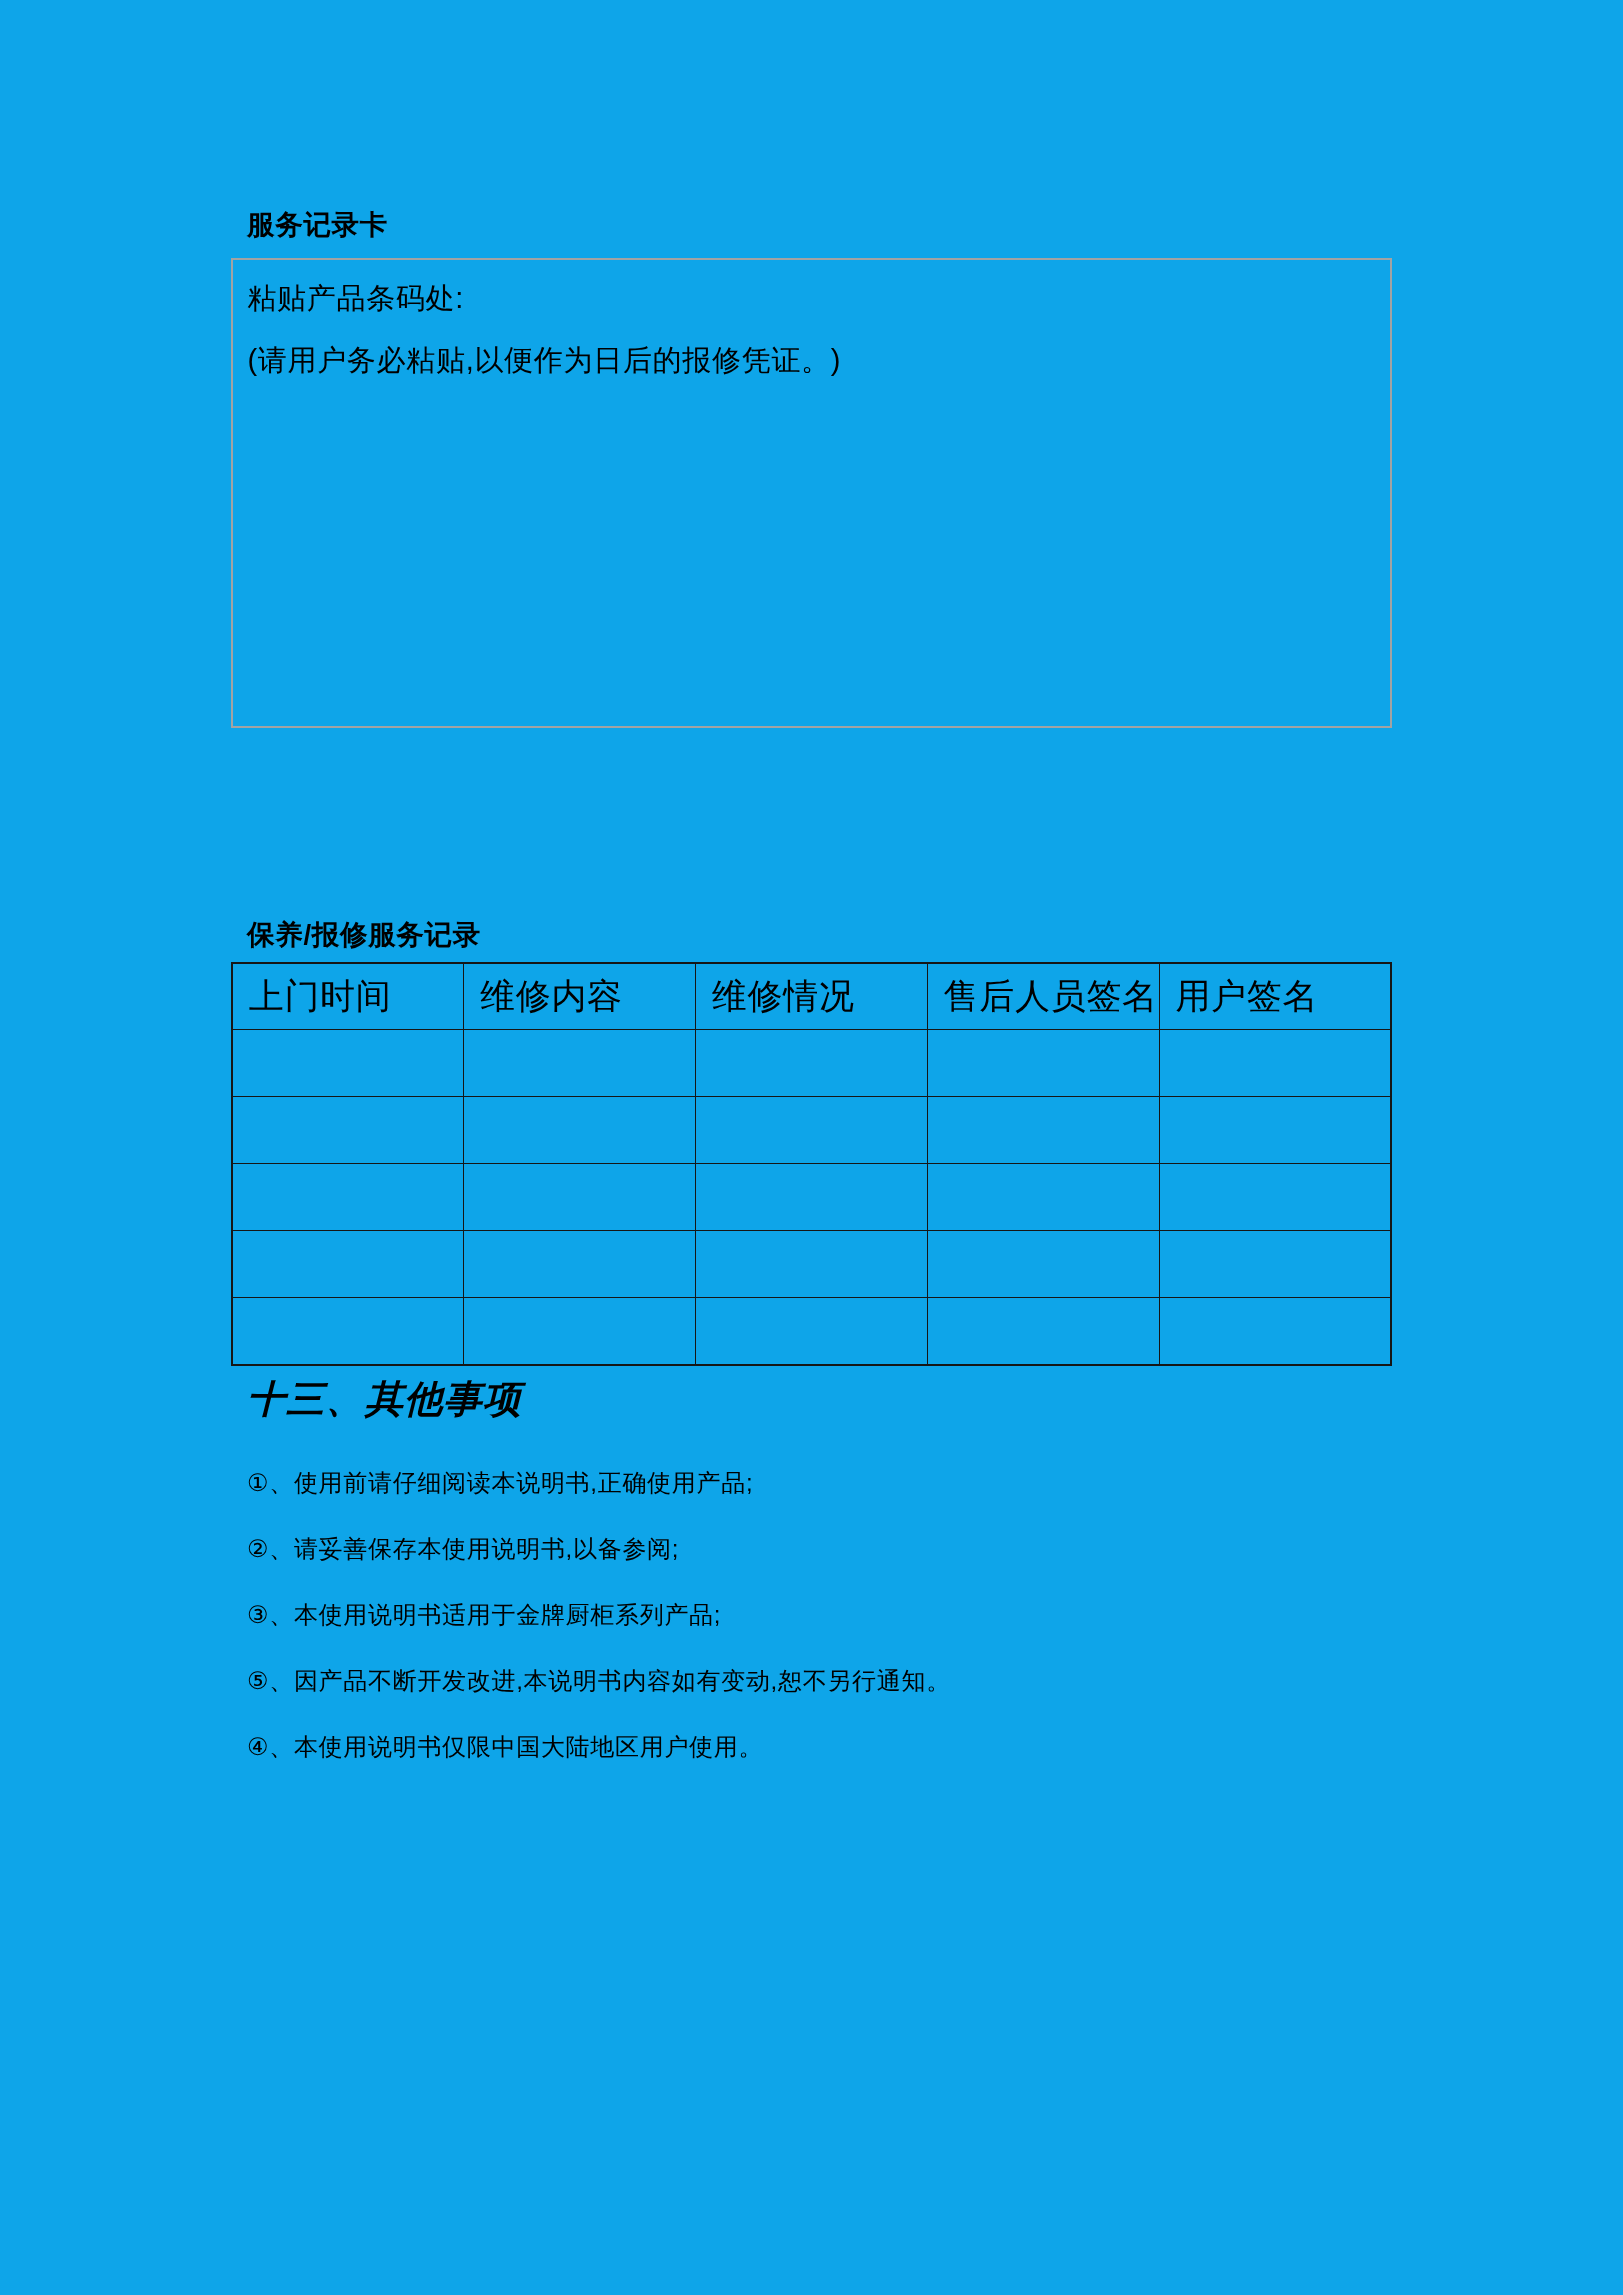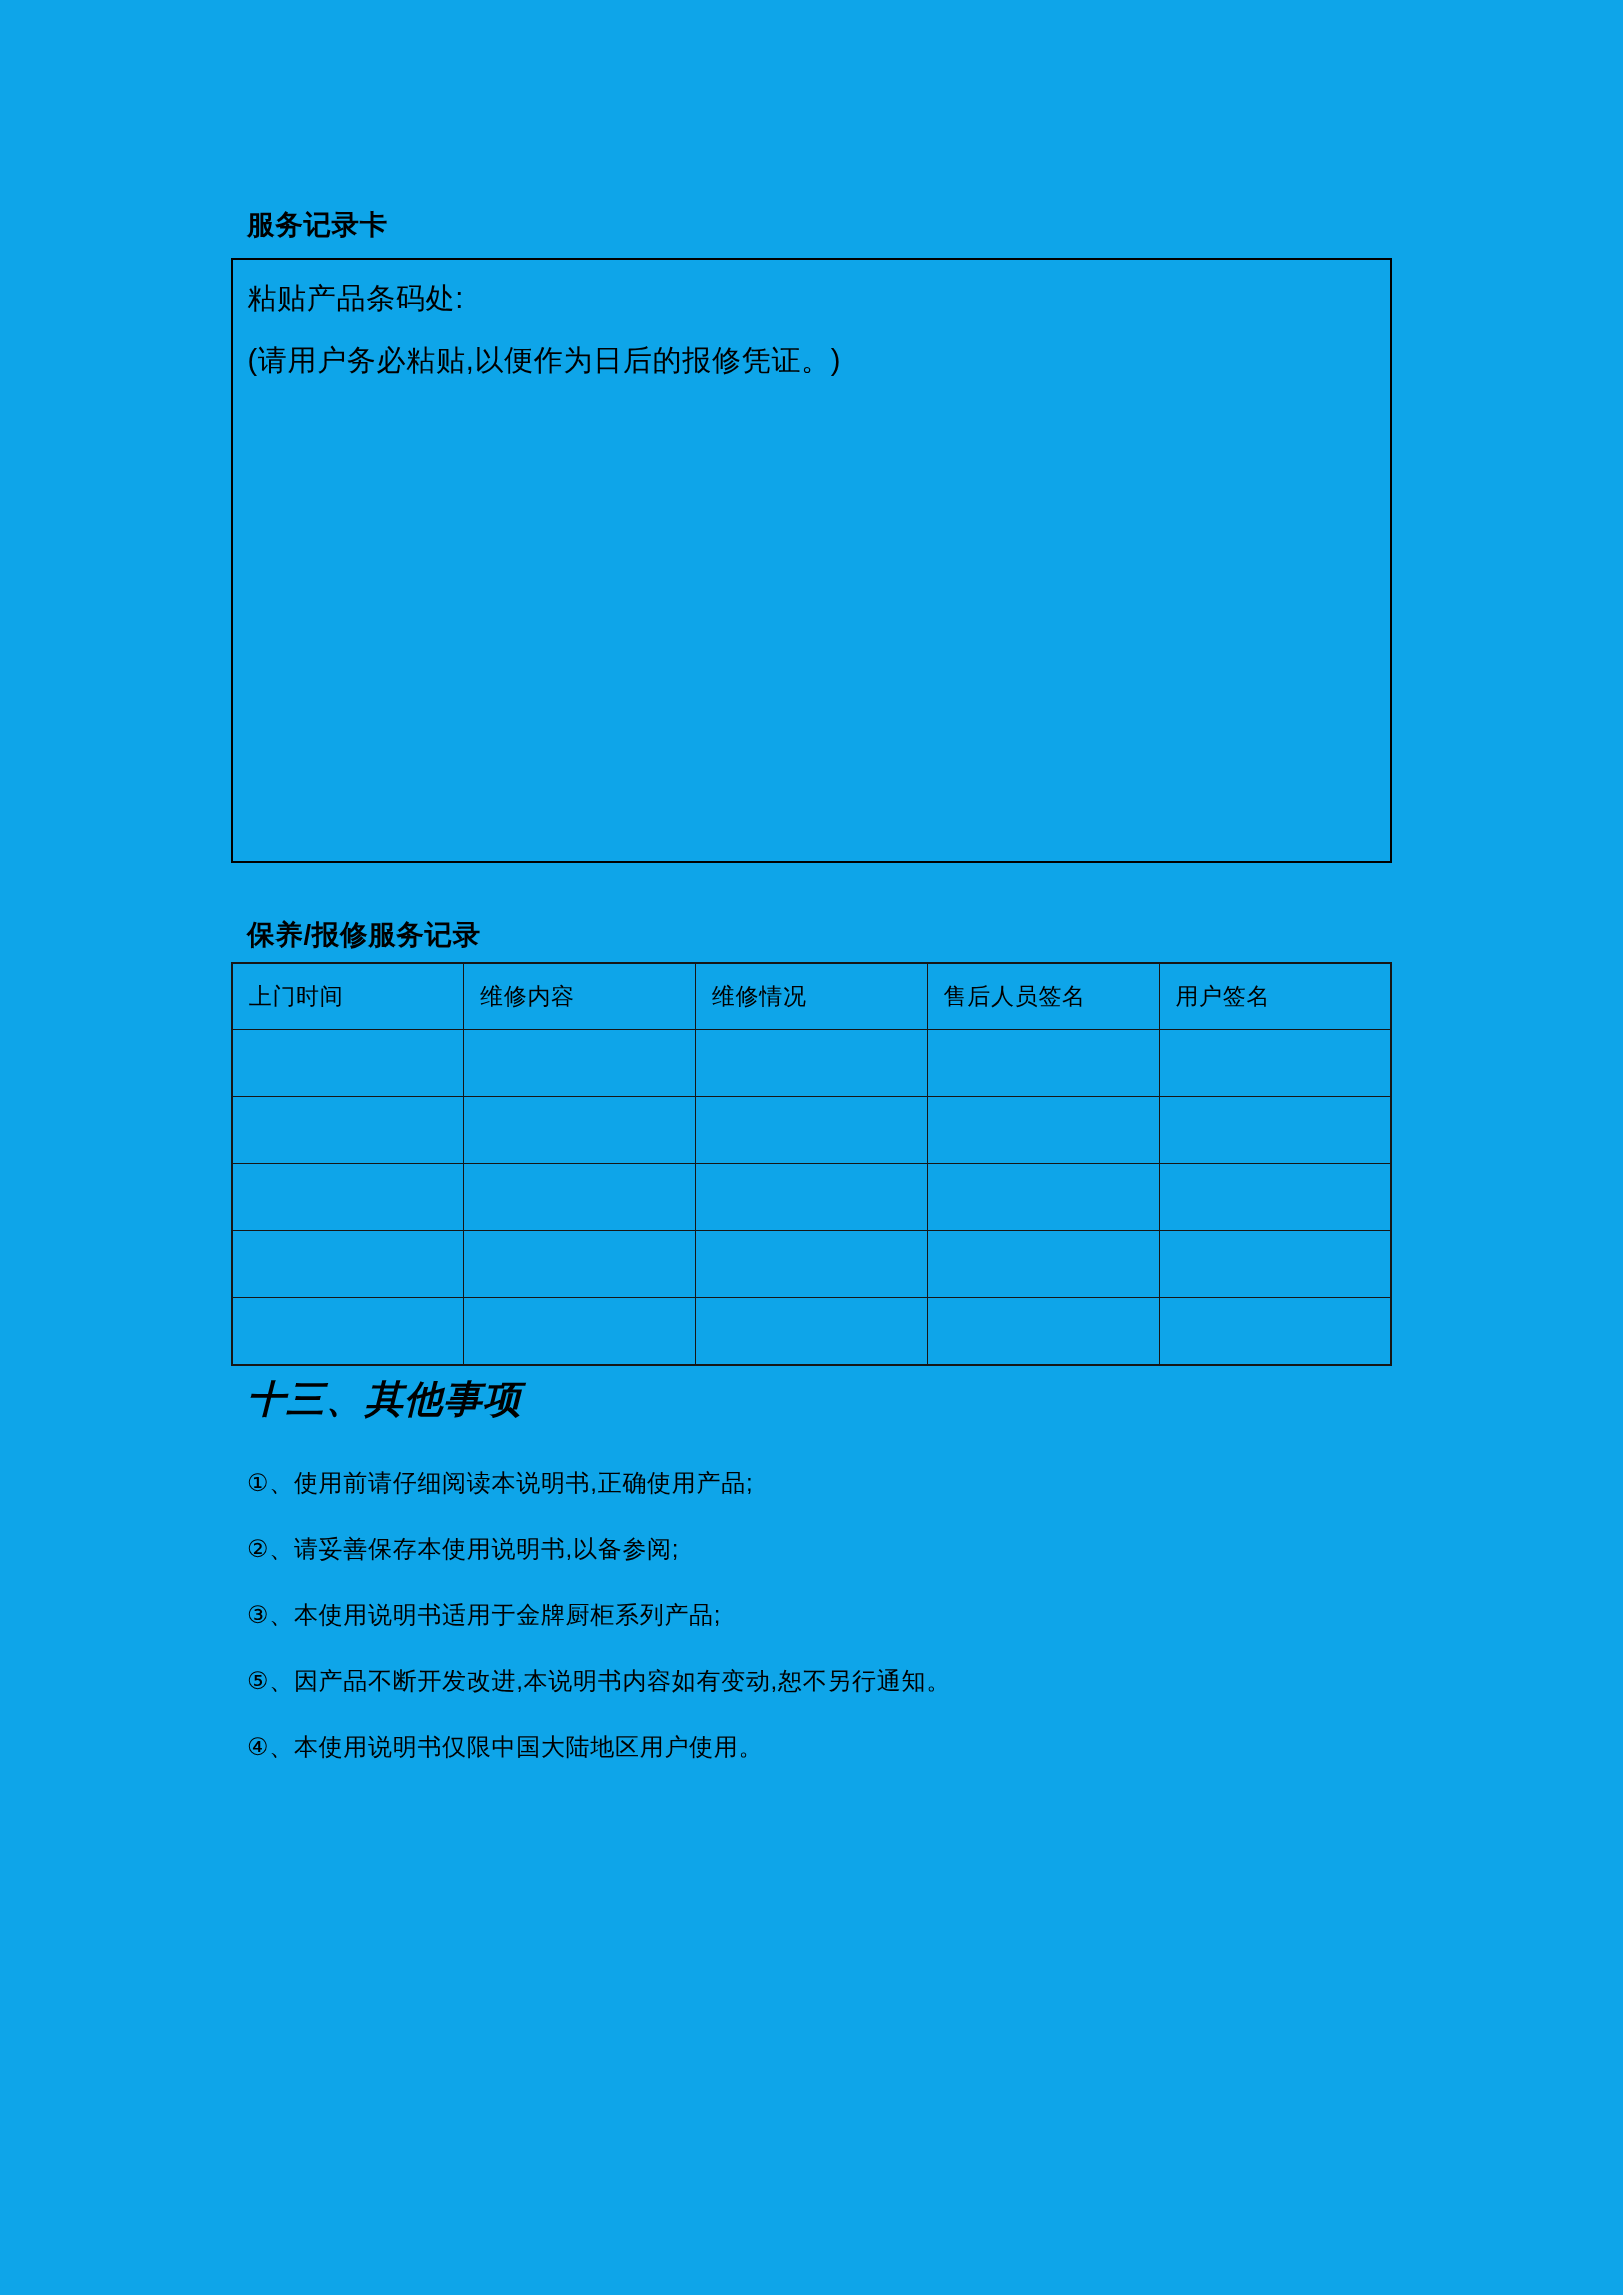--- a/index.html
+++ b/index.html
@@ -26,22 +26,22 @@
     white-space: nowrap;
   }
   .subhead.service-card { top: 208px; }
   .subhead.maintenance  { top: 918px; }
 
   .barcode-box {
     position: absolute;
     left: 231px;
     top: 258px;
     width: 1161px;
-    height: 605px;
-    border: 2px solid #000000;
+    height: 470px;
+    border: 2px solid #a3a3a3;
     box-sizing: border-box;
   }
   .barcode-box p {
     margin: 0;
     padding-left: 14.4px;
     font-size: 29px;
     line-height: 34px;
     letter-spacing: 0.7px;
     white-space: nowrap;
   }
@@ -55,21 +55,21 @@
     width: 1161px;
     border-collapse: collapse;
     table-layout: fixed;
   }
   table.service-table, table.service-table th, table.service-table td {
     border: 1.3px solid #161616;
   }
   table.service-table { border-width: 2.6px 2px; }
   table.service-table th {
     height: 65px;
-    font-size: 23px;
+    font-size: 35px;
     font-weight: normal;
     text-align: left;
     vertical-align: middle;
     padding: 0 0 0 15.7px;
     letter-spacing: 0.7px;
     white-space: nowrap;
     overflow: hidden;
   }
   table.service-table td {
     height: 66px;

